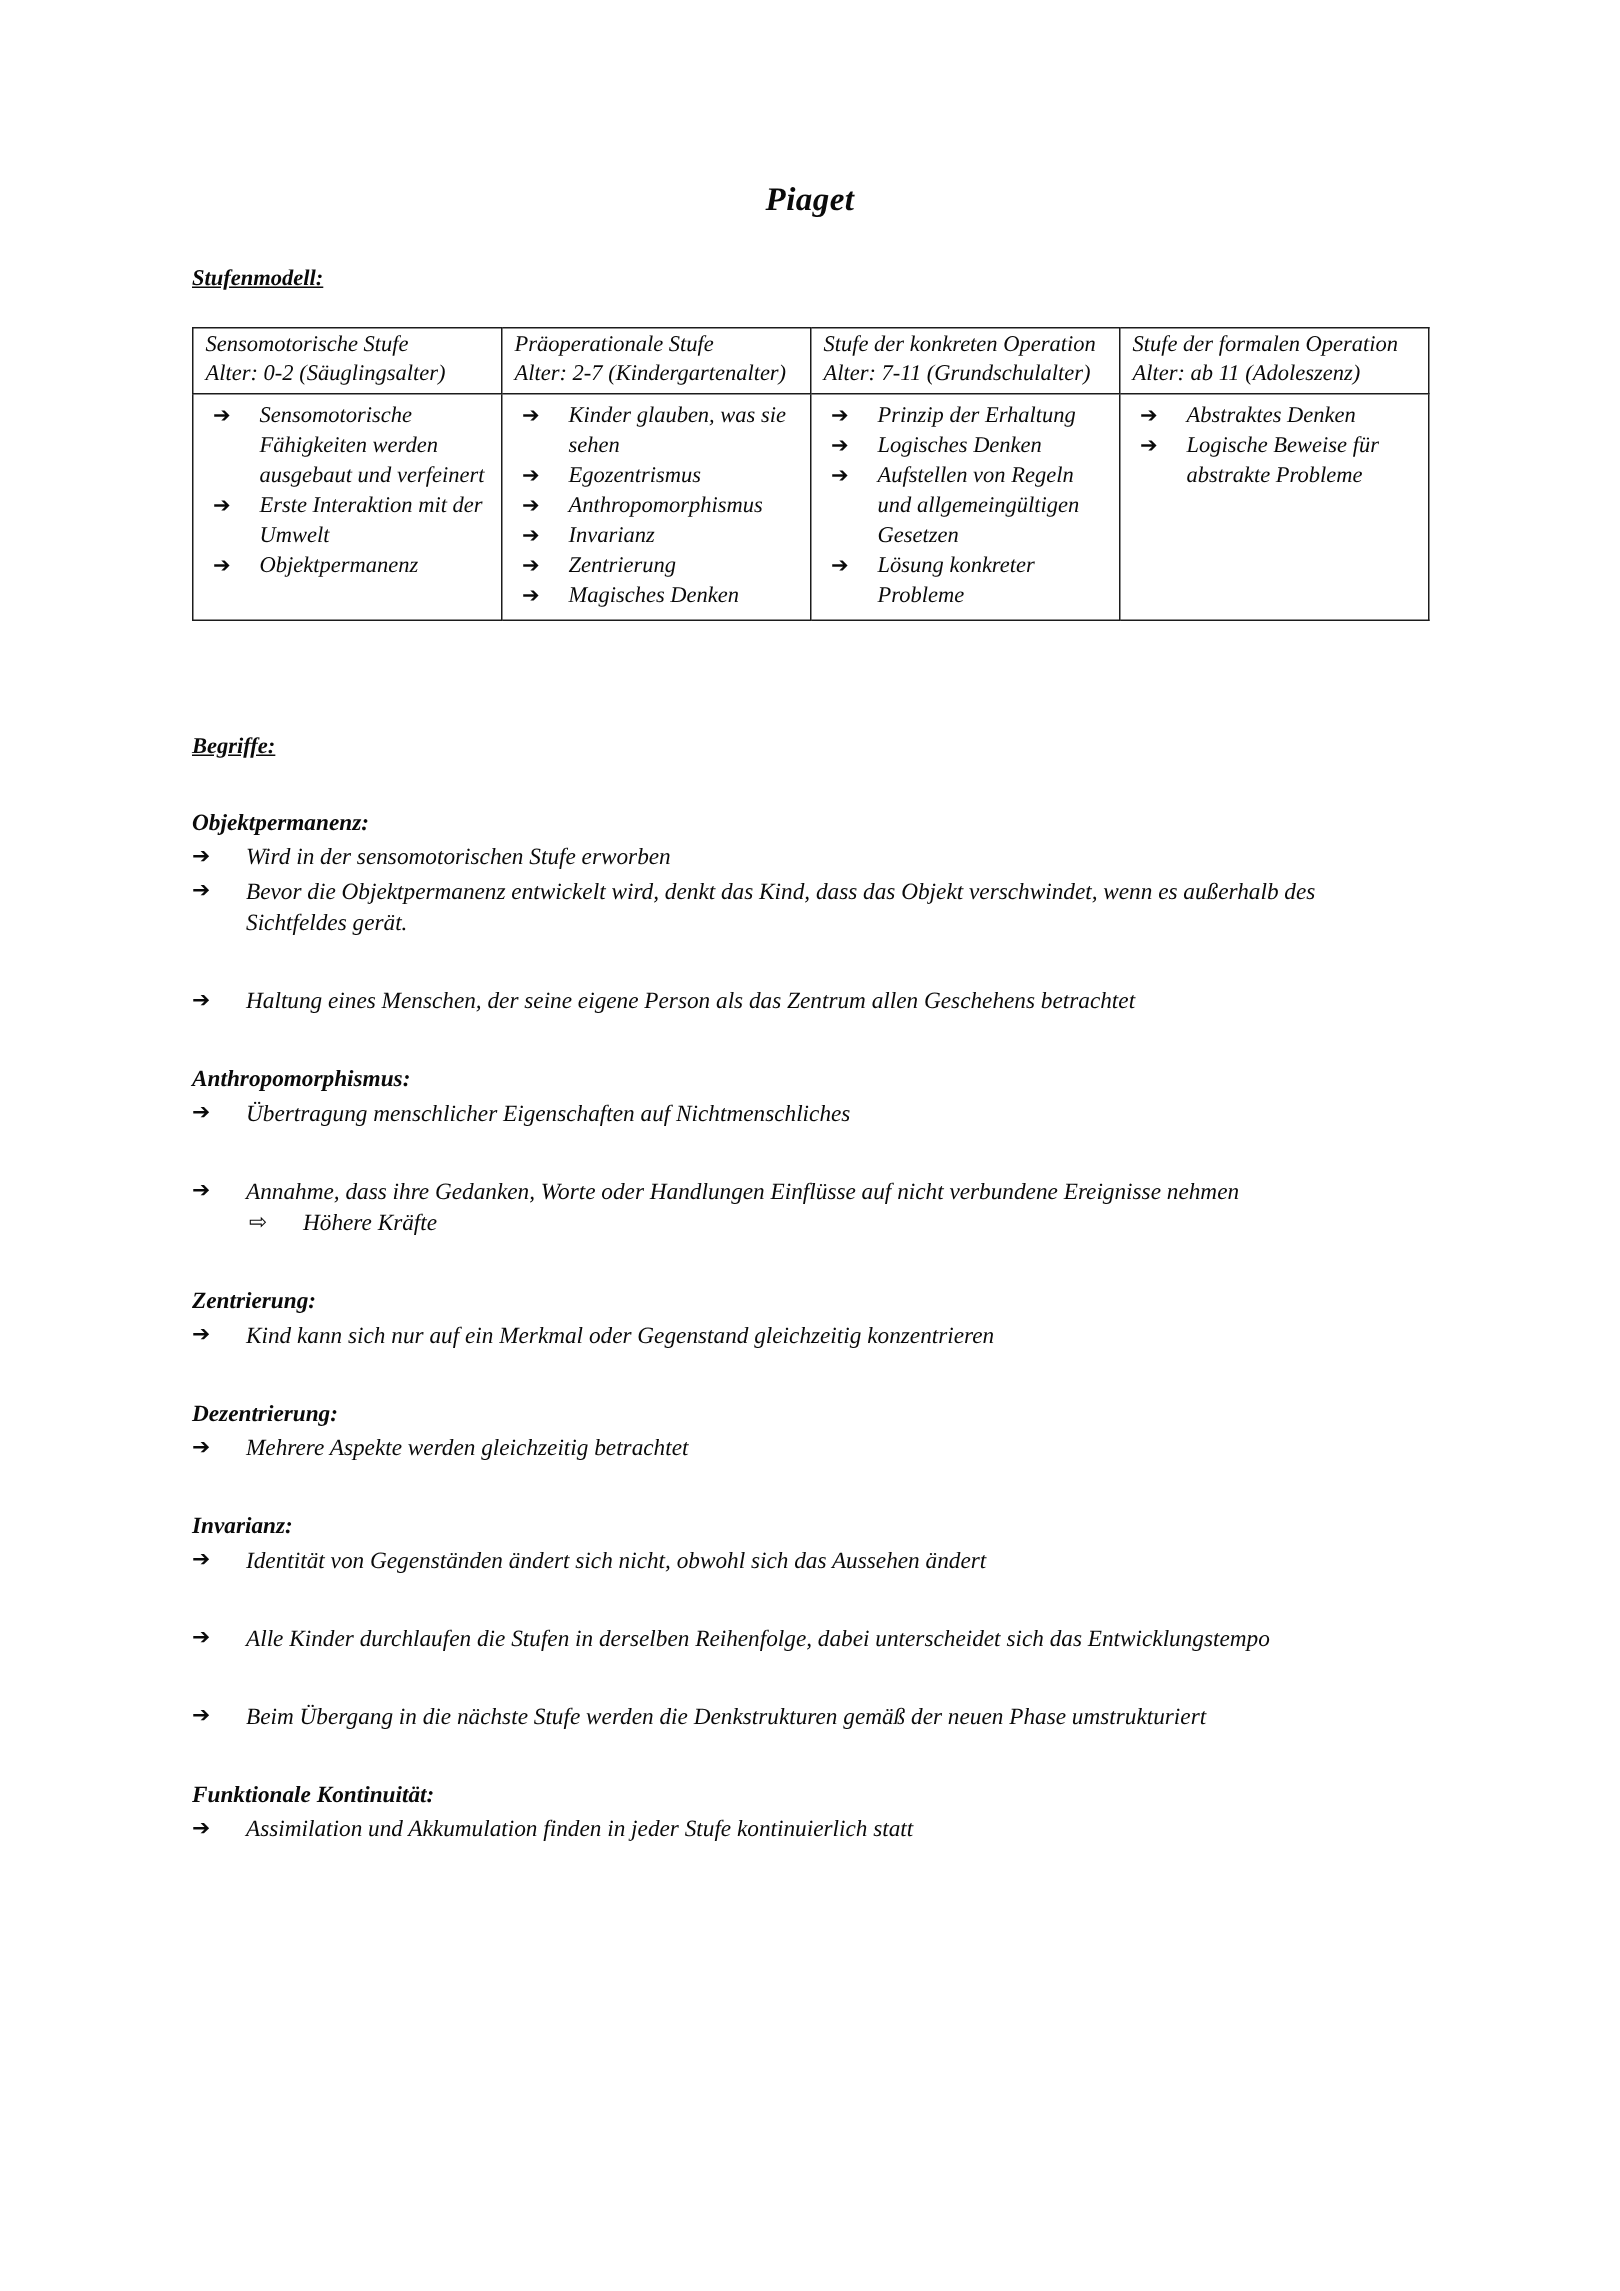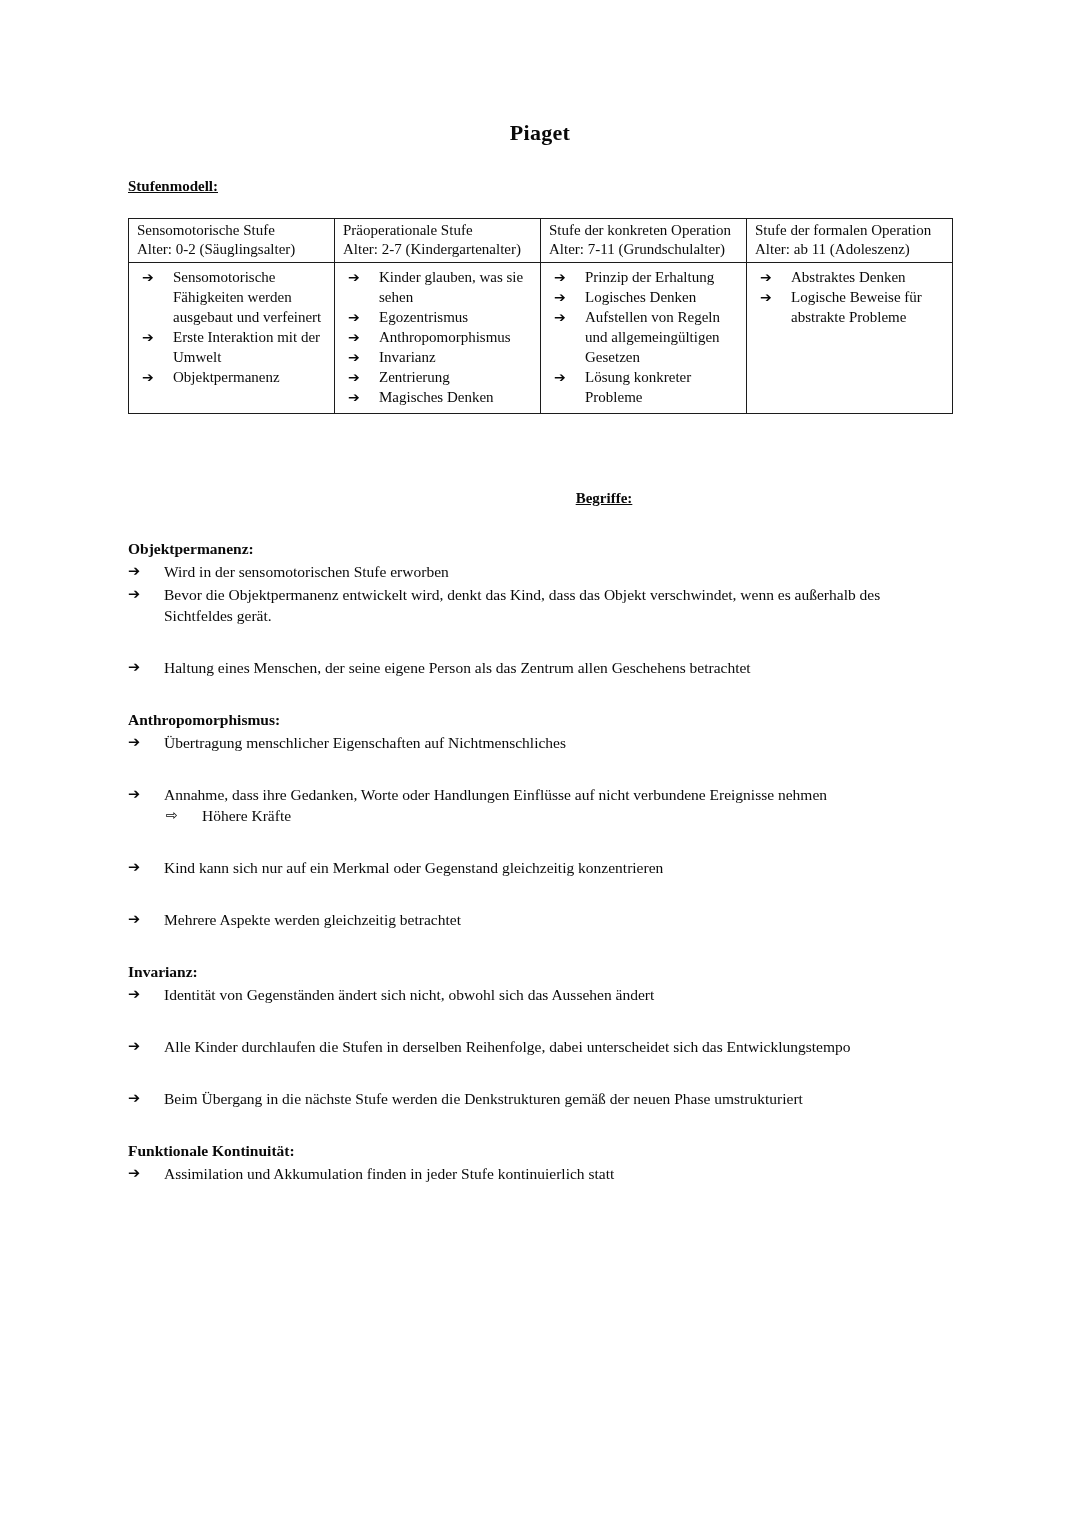--- a/index.html
+++ b/index.html
@@ -9,36 +9,37 @@
     height: 1527px;
     font-family: "Liberation Serif", "DejaVu Serif", serif;
     color: #0a0a0a;
     overflow: hidden;
   }
   .page {
     width: 1080px;
     height: 1527px;
     background: #ffffff;
     position: relative;
+    font-style: italic;
   }
   .doc-title {
     padding-top: 120px;
     text-align: center;
     font-size: 22px;
     font-weight: bold;
     letter-spacing: 0.3px;
   }
   .section-heading {
     margin-left: 128px;
     font-size: 15px;
     font-weight: bold;
     text-decoration: underline;
   }
   .heading-stufenmodell { margin-top: 32px; }
-  .heading-begriffe { margin-top: 76px; text-align: center; }
+  .heading-begriffe { margin-top: 76px; }
 
   
   table.stages {
     margin: 23px 0 0 128px;
     width: 825px;
     border-collapse: collapse;
     table-layout: fixed;
     font-size: 15px;
     border-radius: 14px;
   }
@@ -248,27 +249,29 @@
         <span class="arrow">➔</span>
         <span class="point-text">Annahme, dass ihre Gedanken, Worte oder Handlungen Einflüsse auf nicht verbundene Ereignisse nehmen</span>
       </div>
       <div class="sub-point">
         <span class="sub-arrow">⇨</span>
         <span class="point-text">Höhere Kräfte</span>
       </div>
     </div>
 
     <div class="term-block">
+      <div class="term-name">Zentrierung:</div>
       <div class="term-point">
         <span class="arrow">➔</span>
         <span class="point-text">Kind kann sich nur auf ein Merkmal oder Gegenstand gleichzeitig konzentrieren</span>
       </div>
     </div>
 
     <div class="term-block">
+      <div class="term-name">Dezentrierung:</div>
       <div class="term-point">
         <span class="arrow">➔</span>
         <span class="point-text">Mehrere Aspekte werden gleichzeitig betrachtet</span>
       </div>
     </div>
 
     <div class="term-block">
       <div class="term-name">Invarianz:</div>
       <div class="term-point">
         <span class="arrow">➔</span>

